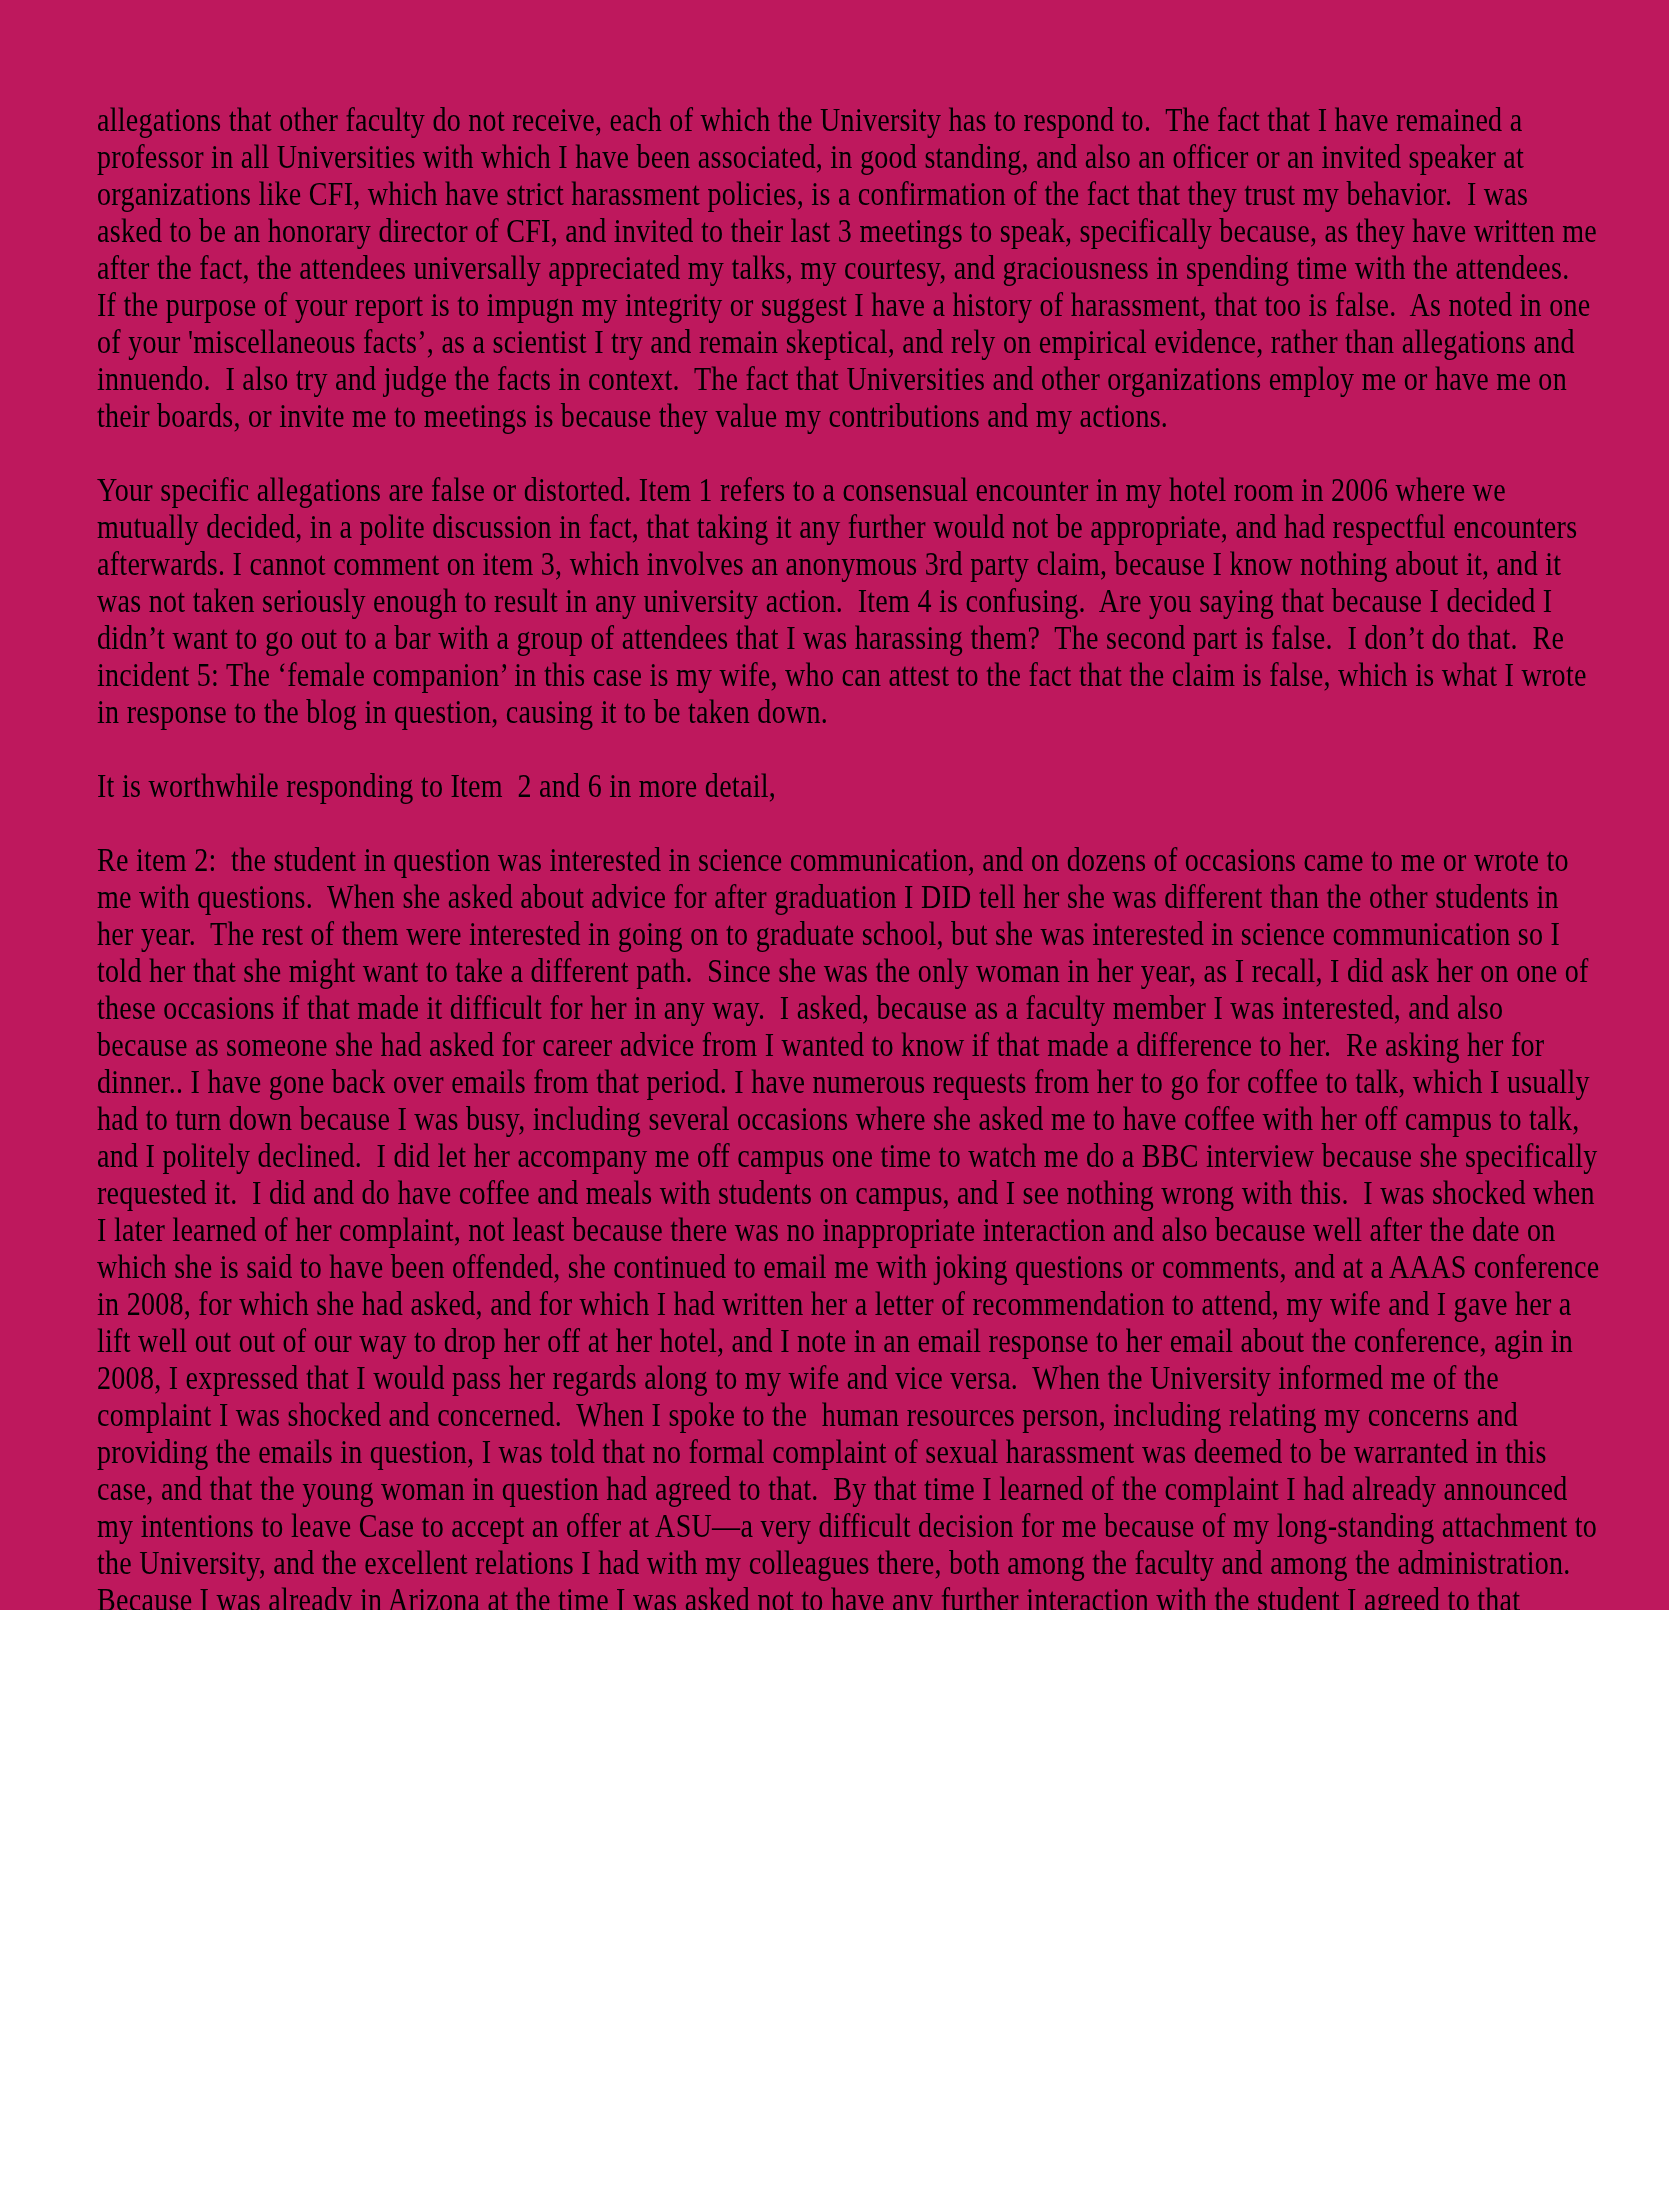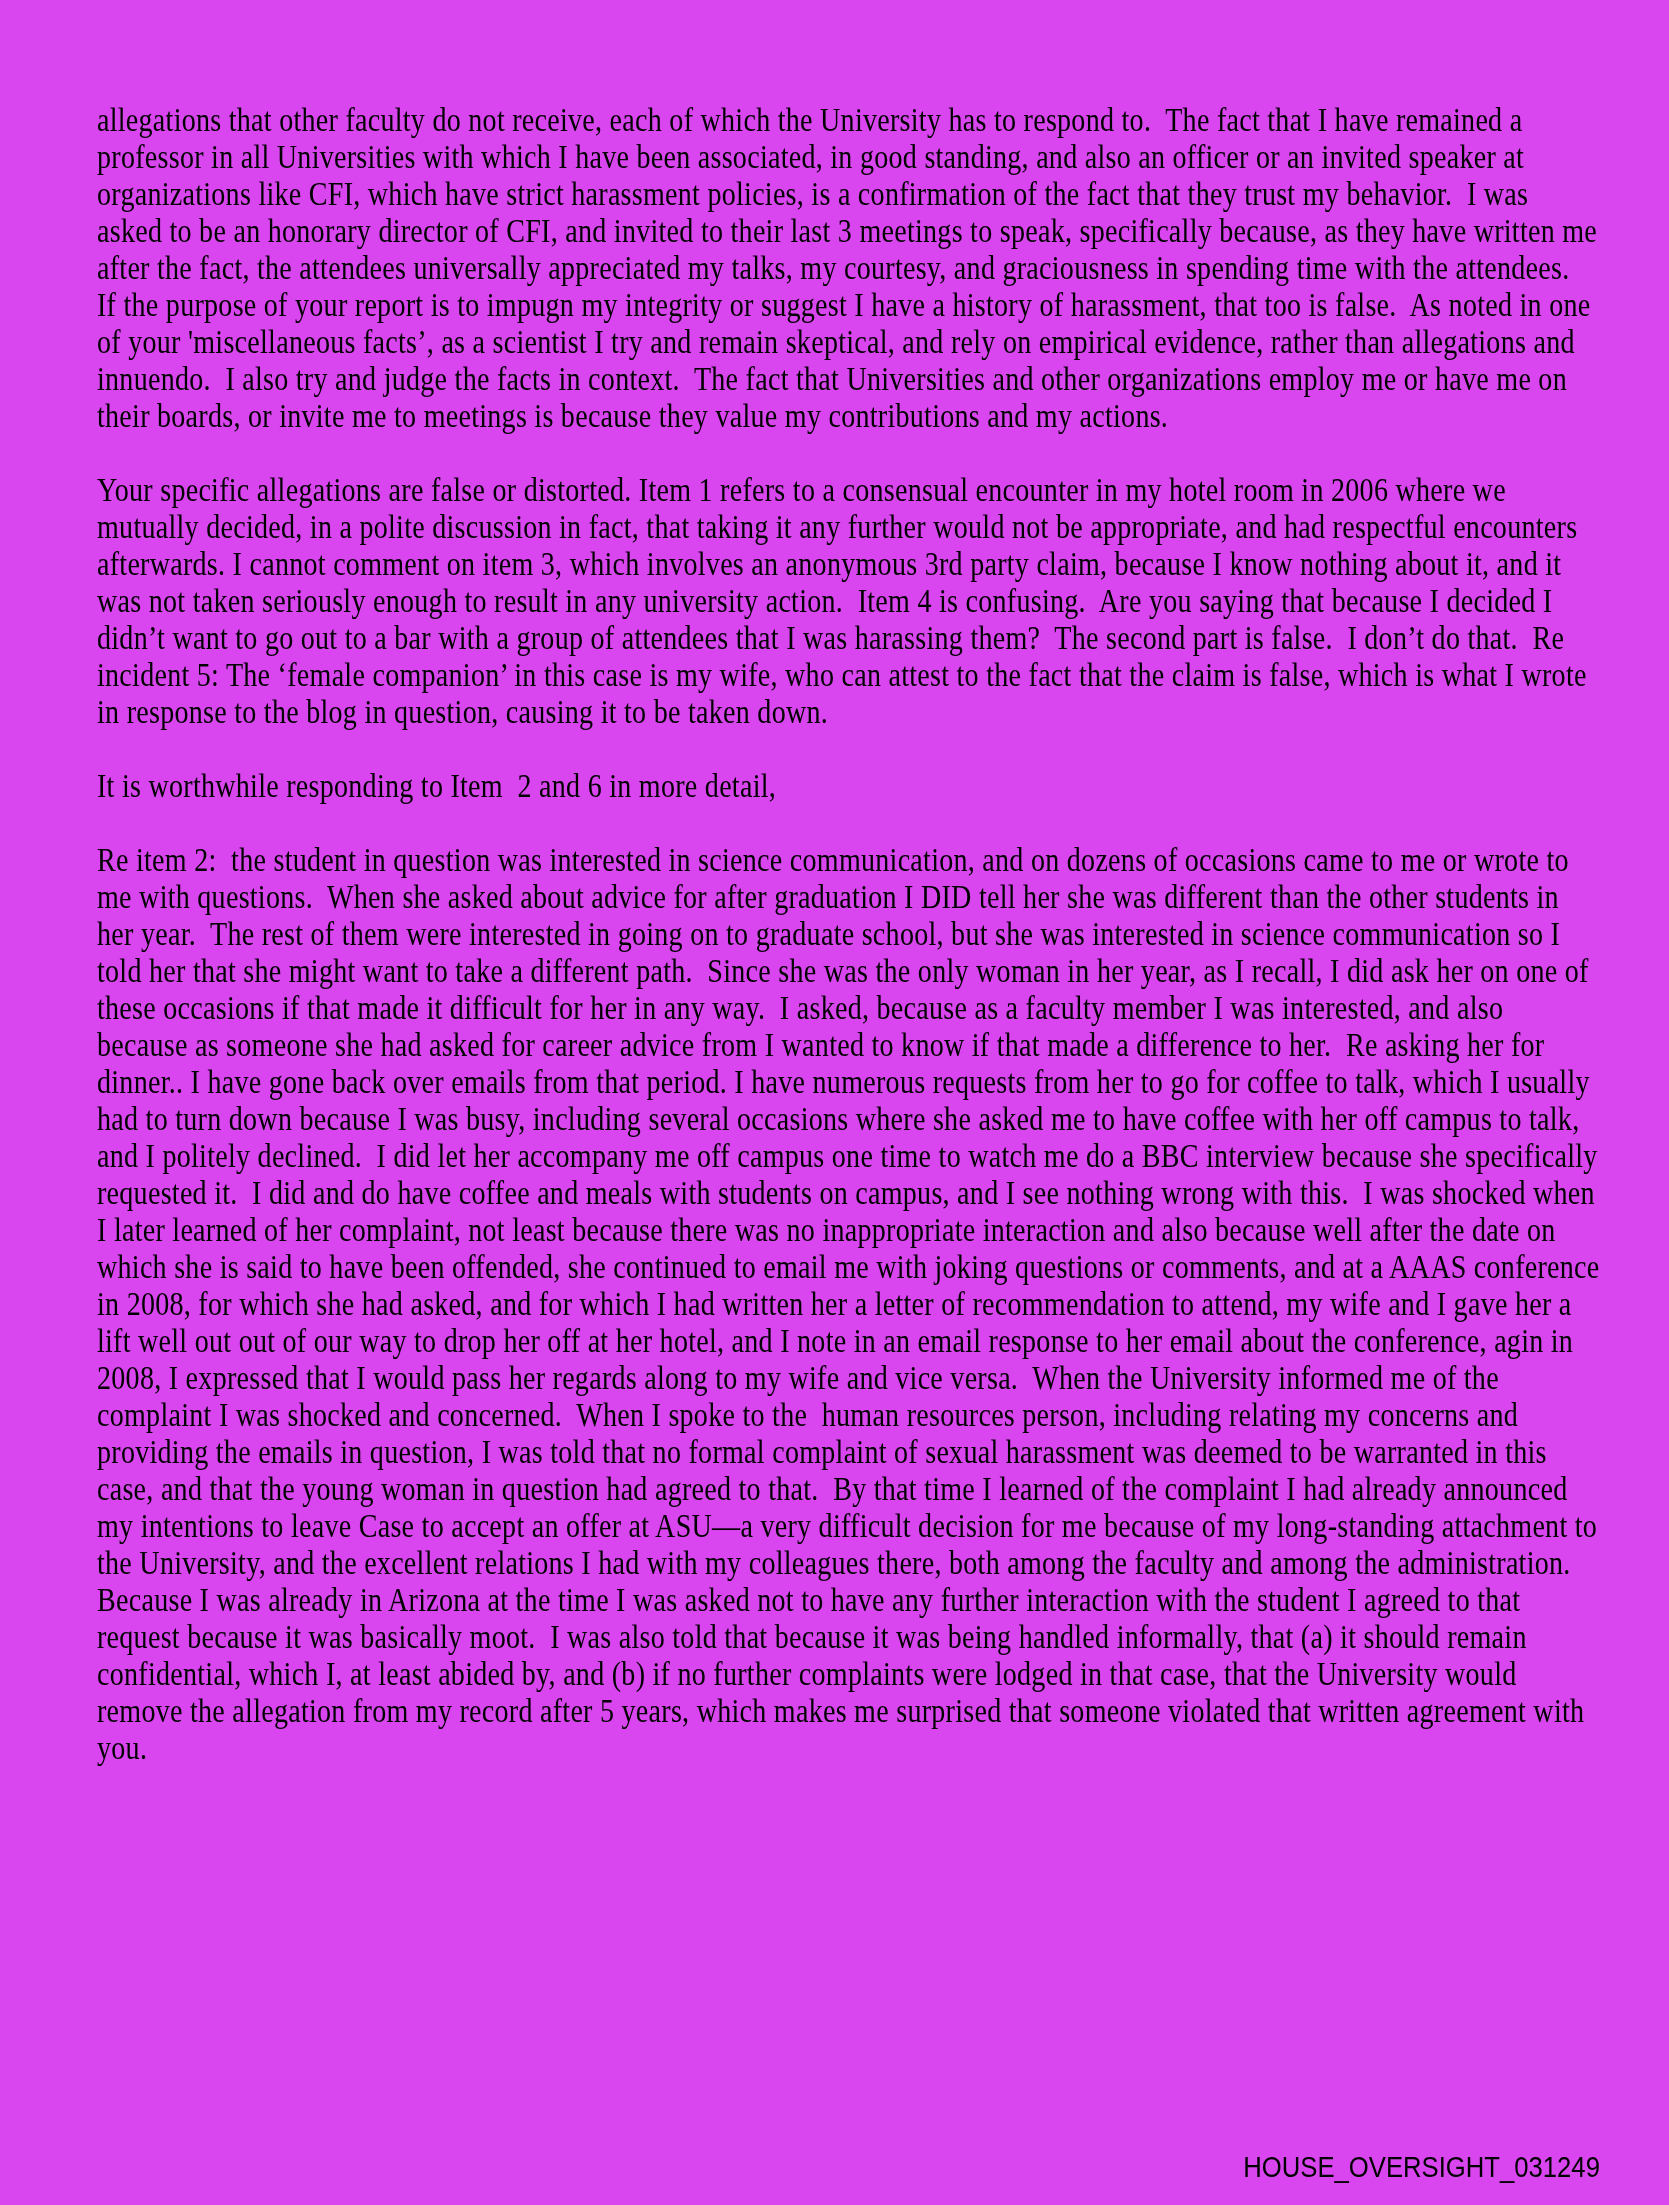--- a/index.html
+++ b/index.html
@@ -3,22 +3,22 @@
 <meta charset="utf-8">
 <style>
   html, body {
     margin: 0;
     padding: 0;
     background: #ffffff;
   }
   .page {
     position: relative;
     width: 1669px;
-    height: 2205px;
-    background: #d946ef;
+    height: 1610px;
+    background: #be185d;
     overflow: hidden;
     color: #000000;
   }
   .text-block {
     position: absolute;
     left: 97px;
     top: 102px;
     width: 1767px;
     transform: scaleX(0.851);
     transform-origin: 0 0;

